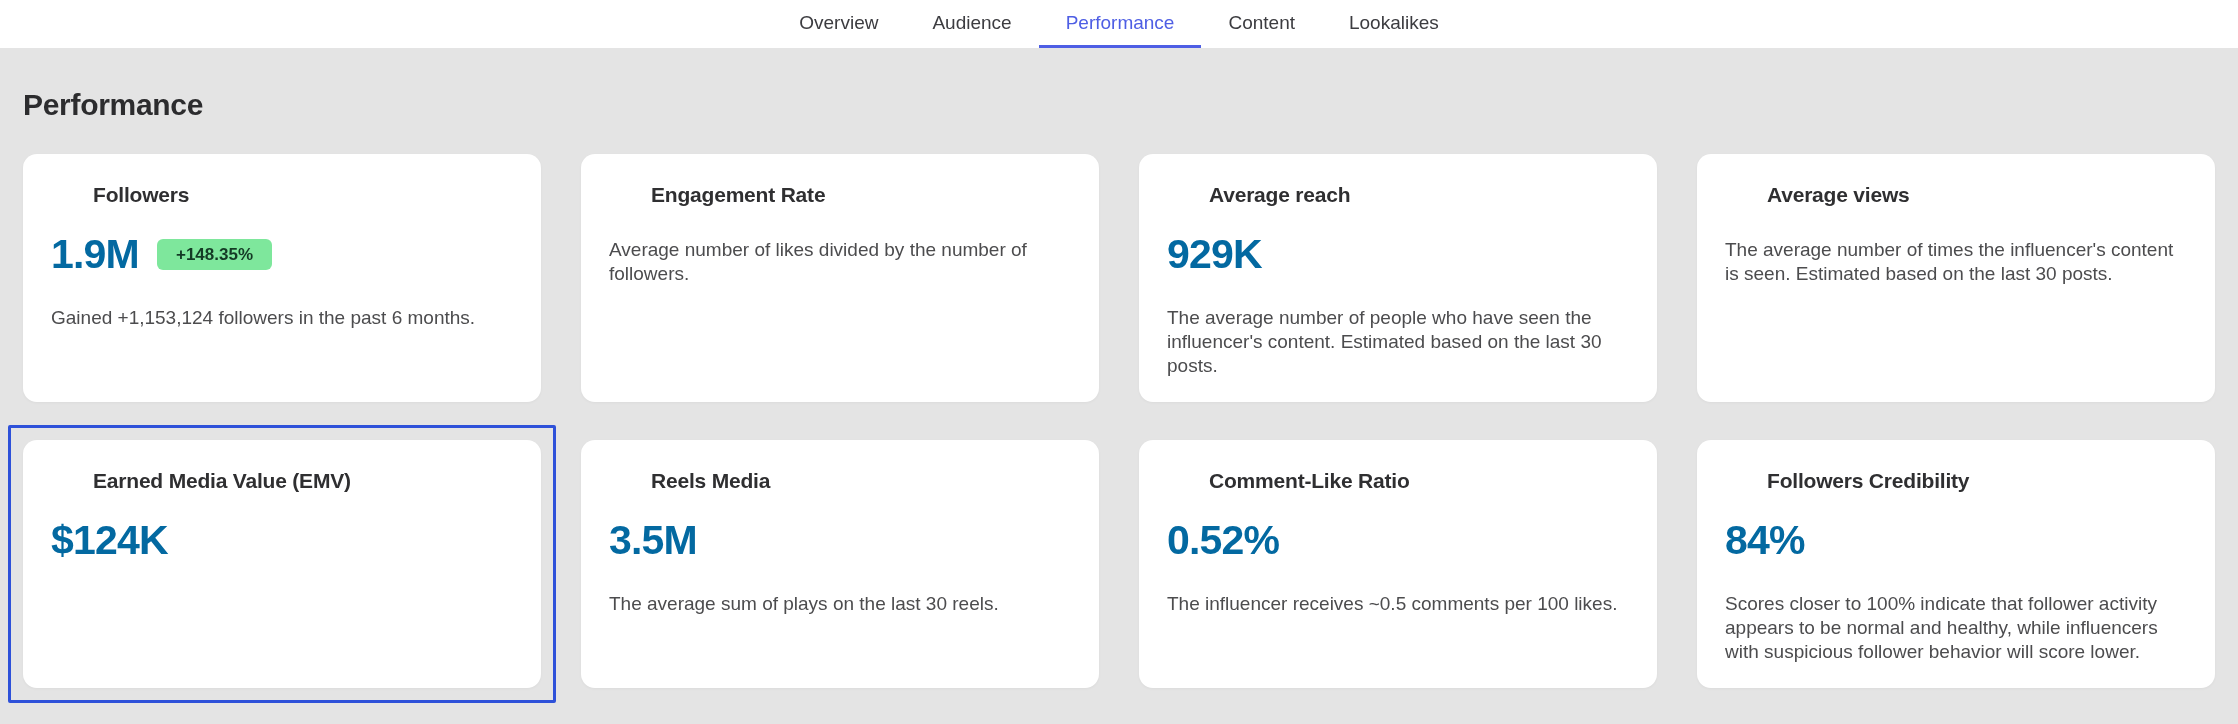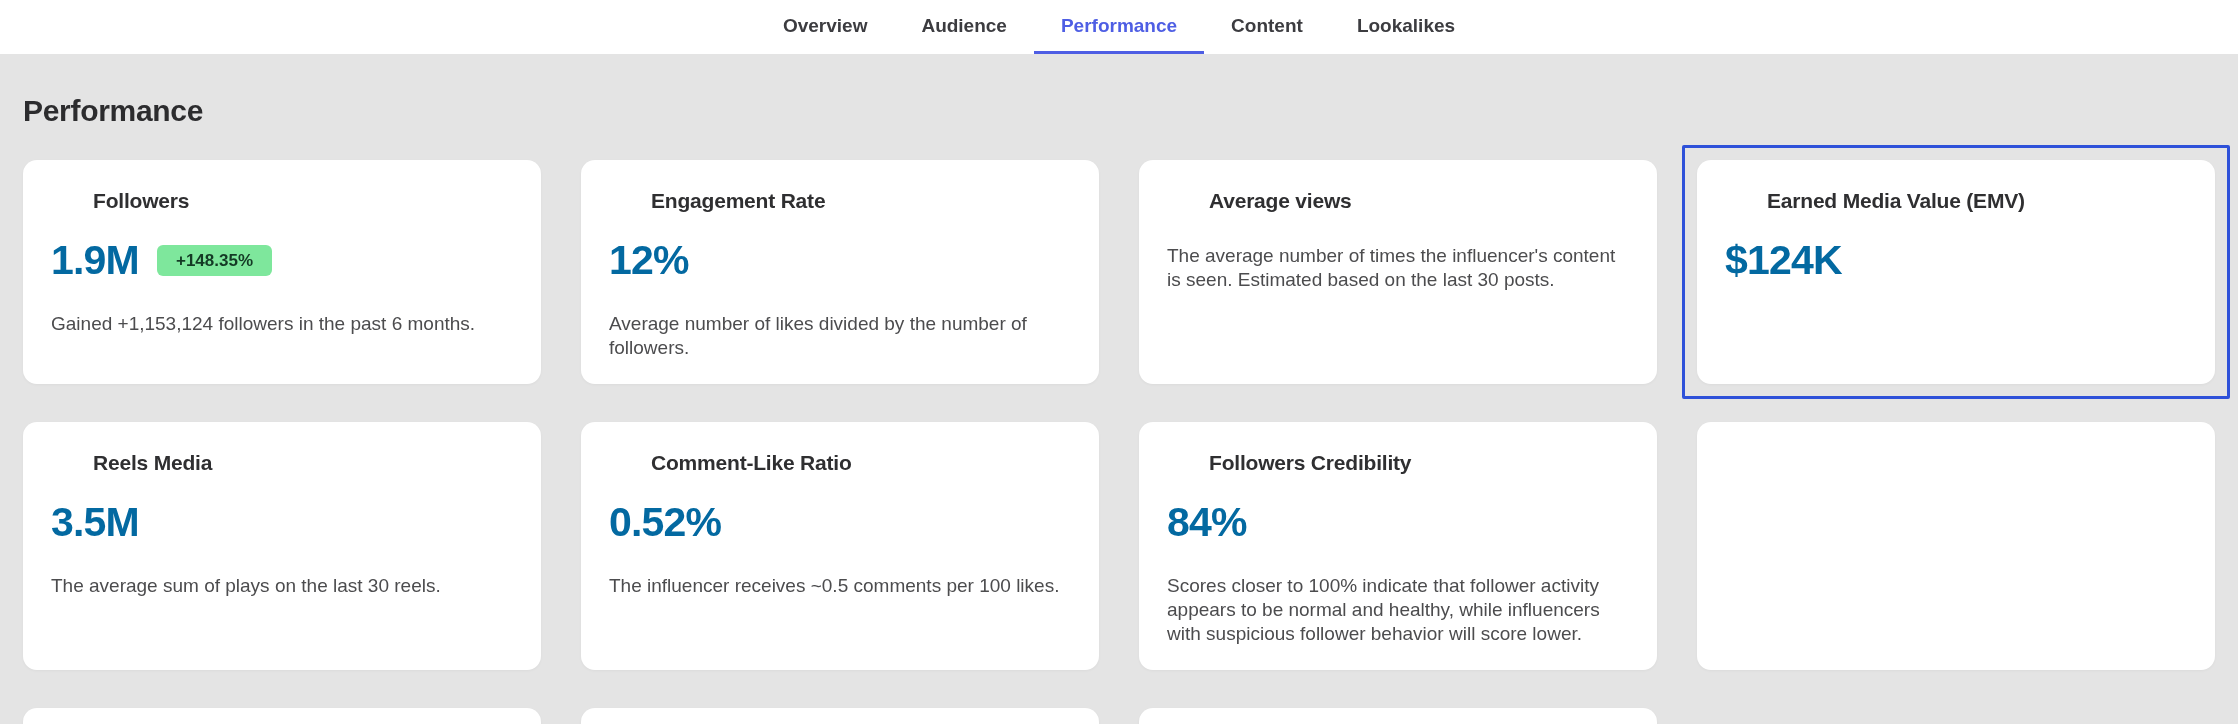--- a/index.html
+++ b/index.html
@@ -5,22 +5,22 @@
   * { margin:0; padding:0; box-sizing:border-box; }
   html,body { overflow:hidden; }
   body {
     width:2238px; height:724px;
     background:#e4e4e4;
     font-family:"Liberation Sans", sans-serif;
     position:relative;
   }
   
   .topbar {
-    height:54px; background:#ffffff;
-    display:flex; justify-content:center; align-items:stretch;font-weight:bold;
+    height:48px; background:#ffffff;
+    display:flex; justify-content:center; align-items:stretch;
   }
   .tab {
     display:flex; align-items:center;
     padding:0 27px;
     font-size:19px; color:#3c3c40;
     border-bottom:3px solid transparent;
     cursor:pointer; white-space:nowrap;
   }
   .tab.active { color:#4e5ee4; border-bottom-color:#4e5ee4; }
   
@@ -111,25 +111,29 @@
       <div class="card">
     <div class="card-title">Followers</div>
     <div class="value-row">
       <span class="card-value">1.9M</span>
       <span class="badge">+148.35%</span>
     </div>
     <p class="card-desc">Gained +1,153,124 followers in the past 6 months.</p>
   </div>
       <div class="card">
     <div class="card-title">Engagement Rate</div>
+    <p class="card-desc">Average number of likes divided by the number of followers.</p>
+  </div>
+      <div class="card">
+    <div class="card-title">Average reach</div>
     <div class="value-row">
-      <span class="card-value">12%</span>
+      <span class="card-value">929K</span>
 
     </div>
-    <p class="card-desc">Average number of likes divided by the number of followers.</p>
+    <p class="card-desc">The average number of people who have seen the influencer's content. Estimated based on the last 30 posts.</p>
   </div>
       <div class="card">
     <div class="card-title">Average views</div>
     <p class="card-desc">The average number of times the influencer's content is seen. Estimated based on the last 30 posts.</p>
   </div>
       <div class="card selected">
     <div class="card-title">Earned Media Value (EMV)</div>
     <div class="value-row">
       <span class="card-value">$124K</span>
 

